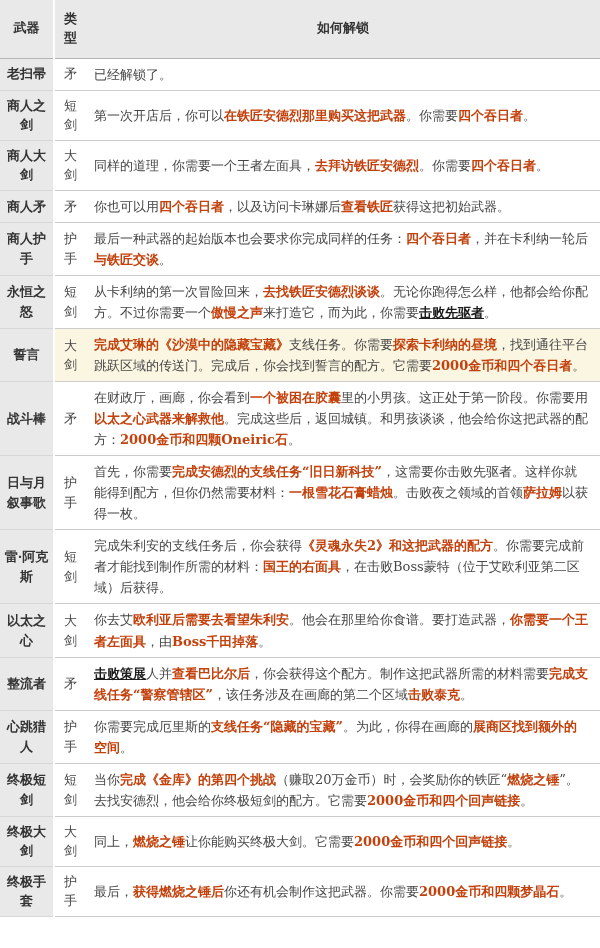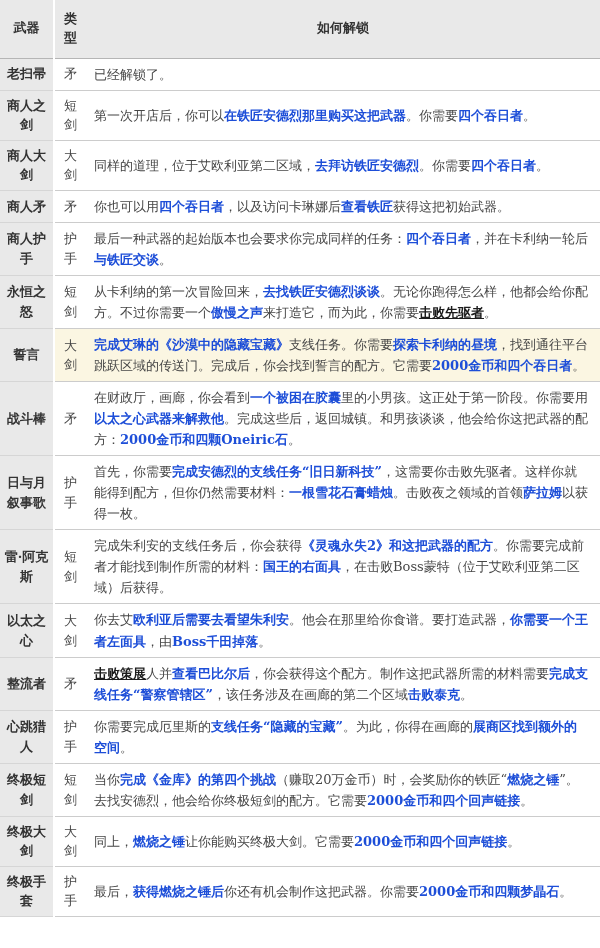--- a/index.html
+++ b/index.html
@@ -46,21 +46,21 @@
   }
   tbody td.d{
     text-align:left;
     vertical-align:middle;
     padding:5px 12px 5px 8px;
     border-bottom:1px solid #cccccc;
     line-height:1.62;
     word-break:break-word;
   }
   tr.hl td{background:#fbf6e2;}
-  .b{font-weight:bold;color:#1d4ed8;}
+  .b{font-weight:bold;color:#c2410c;}
   a.lnk{color:#1c1c1c;text-decoration:underline;cursor:pointer;text-align:right;}
 </style>
 </head>
 <body>
 
 <table>
   <colgroup>
     <col class="c-weapon">
       <col class="c-type">
       <col>
@@ -79,21 +79,21 @@
         <td class="d"><span class="">已经解锁了。</span></td>
       </tr>
       <tr>
         <th class="w">商人之剑</th>
         <td class="t">短剑</td>
         <td class="d"><span class="">第一次开店后，你可以</span><span class="b">在铁匠安德烈那里购买这把武器</span><span class="">。你需要</span><span class="b">四个吞日者</span><span class="">。</span></td>
       </tr>
       <tr>
         <th class="w">商人大剑</th>
         <td class="t">大剑</td>
-        <td class="d"><span class="">同样的道理，位于艾欧利亚第二区域，</span><span class="b">去拜访铁匠安德烈</span><span class="">。你需要</span><span class="b">四个吞日者</span><span class="">。</span></td>
+        <td class="d"><span class="">同样的道理，你需要一个王者左面具，</span><span class="b">去拜访铁匠安德烈</span><span class="">。你需要</span><span class="b">四个吞日者</span><span class="">。</span></td>
       </tr>
       <tr>
         <th class="w">商人矛</th>
         <td class="t">矛</td>
         <td class="d"><span class="">你也可以用</span><span class="b">四个吞日者</span><span class="">，以及访问卡琳娜后</span><span class="b">查看铁匠</span><span class="">获得这把初始武器。</span></td>
       </tr>
       <tr>
         <th class="w">商人护手</th>
         <td class="t">护手</td>
         <td class="d"><span class="">最后一种武器的起始版本也会要求你完成同样的任务：</span><span class="b">四个吞日者</span><span class="">，并在卡利纳一轮后</span><span class="b">与铁匠交谈</span><span class="">。</span></td>

